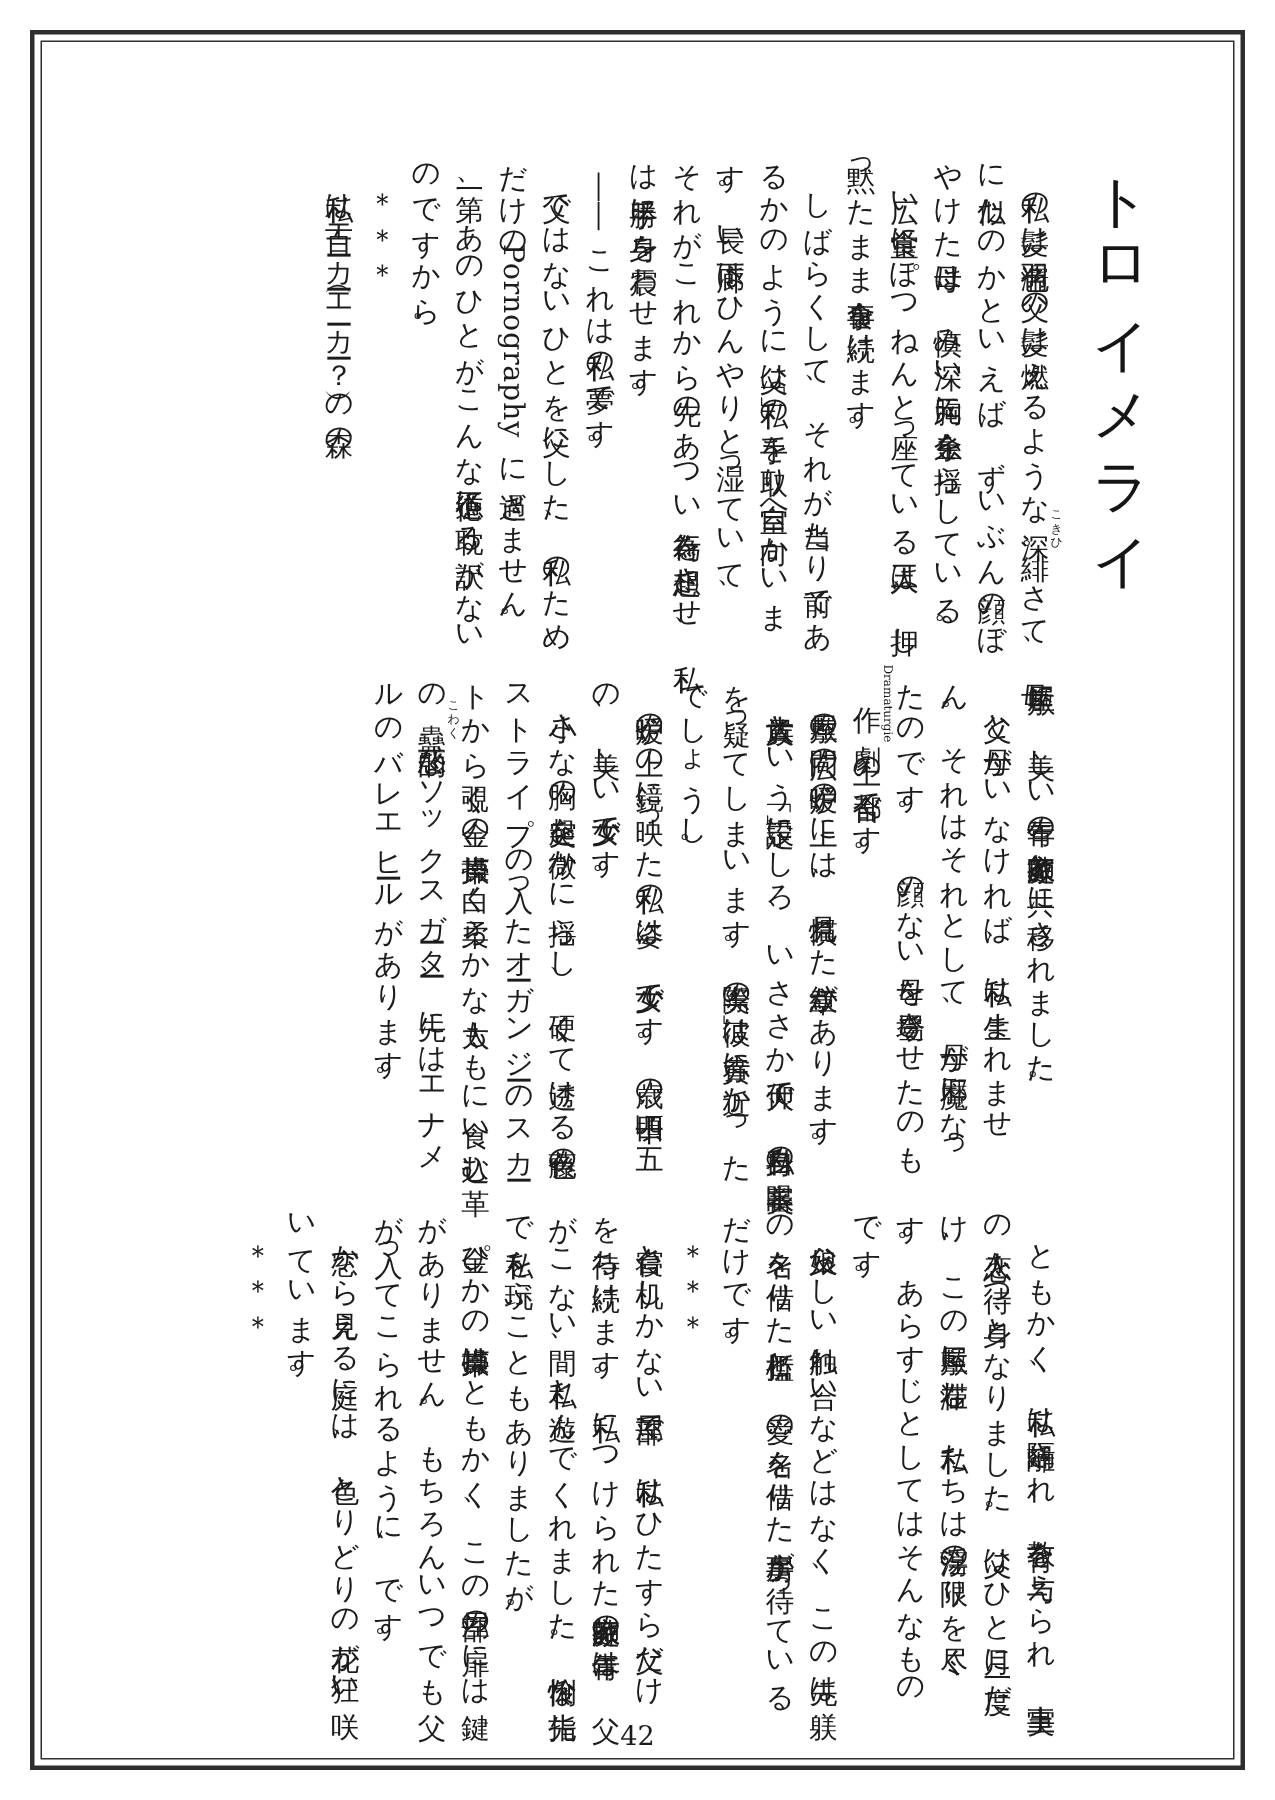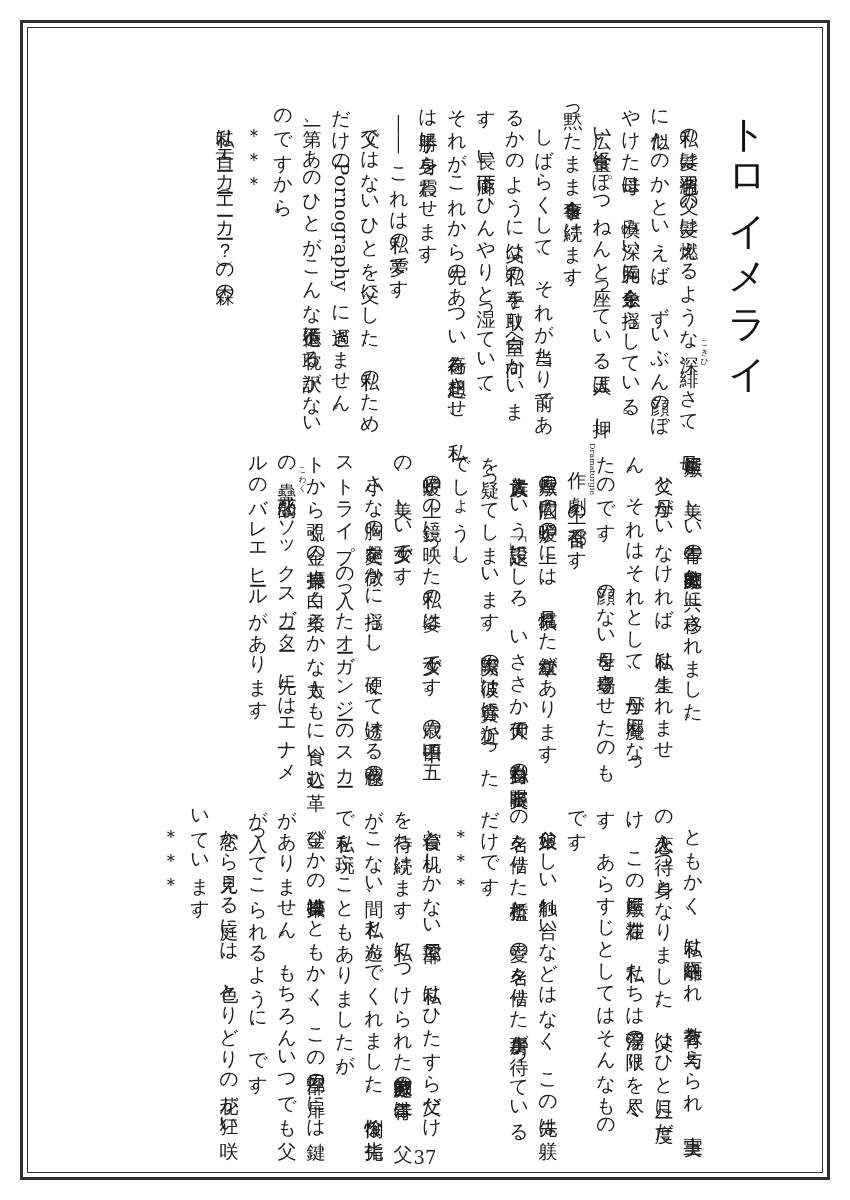--- a/index.html
+++ b/index.html
@@ -97,14 +97,14 @@
   <div class="band band-3">
       <p class="indent">ともかく、私は隔離され、教育を与えられ、事実上の恋人を待つ身となりました。父はひと月に一度だけ、この屋敷に滞在し、私たちは淫蕩の限りを尽くす。あらすじとしてはそんなものです。</p>
       <p class="indent">父娘らしい触れ合いなどはなく、この先は躾の名を借りた折檻と、愛の名を借りた房事が待っているだけです。</p>
       <p class="indent sep">＊＊＊</p>
       <p class="indent">寝台と机しかない部屋で、私はひたすら父だけを待ち続けます。私につけられた家庭教師の青年は、父がこない間、私と遊んでくれました。怜悧な指先で私を玩ぶこともありましたが。</p>
       <p class="indent">金ぴかの貞操帯はともかく、この部屋の扉には鍵がありません。もちろんいつでも父が入ってこられるように、です。</p>
       <p class="indent">窓から見える庭には、色とりどりの花が狂い咲いています。</p>
       <p class="indent sep">＊＊＊</p>
     </div>
 
-  <div class="page-number">37</div>
+  <div class="page-number">42</div>
 </div>
 
 </body></html>

